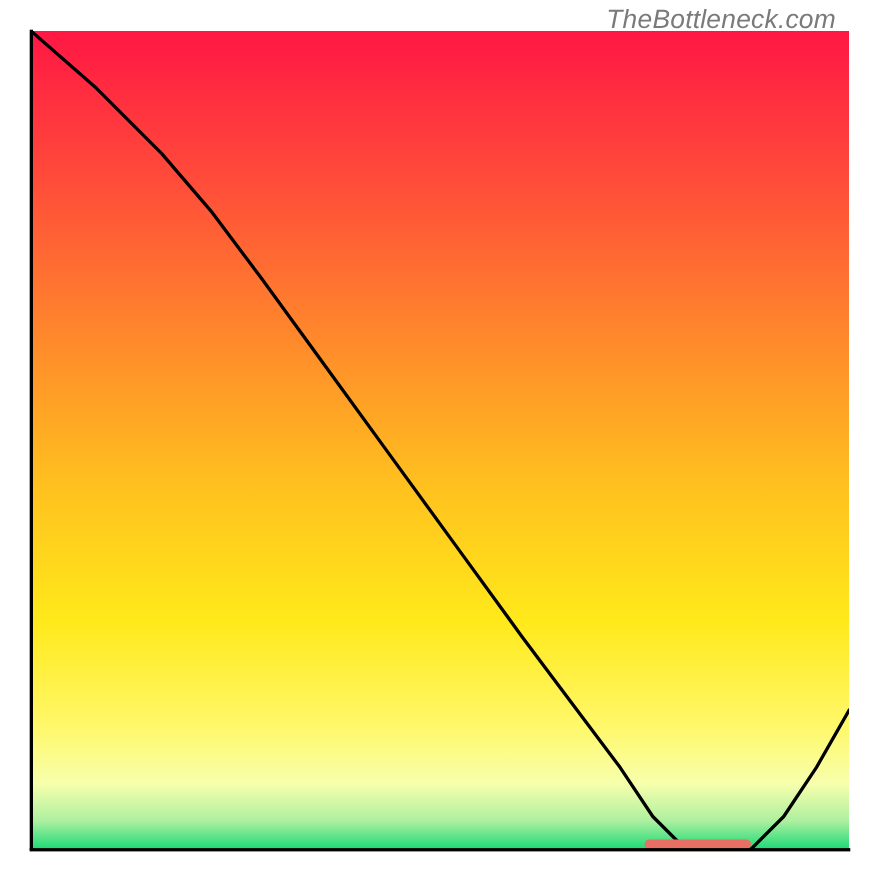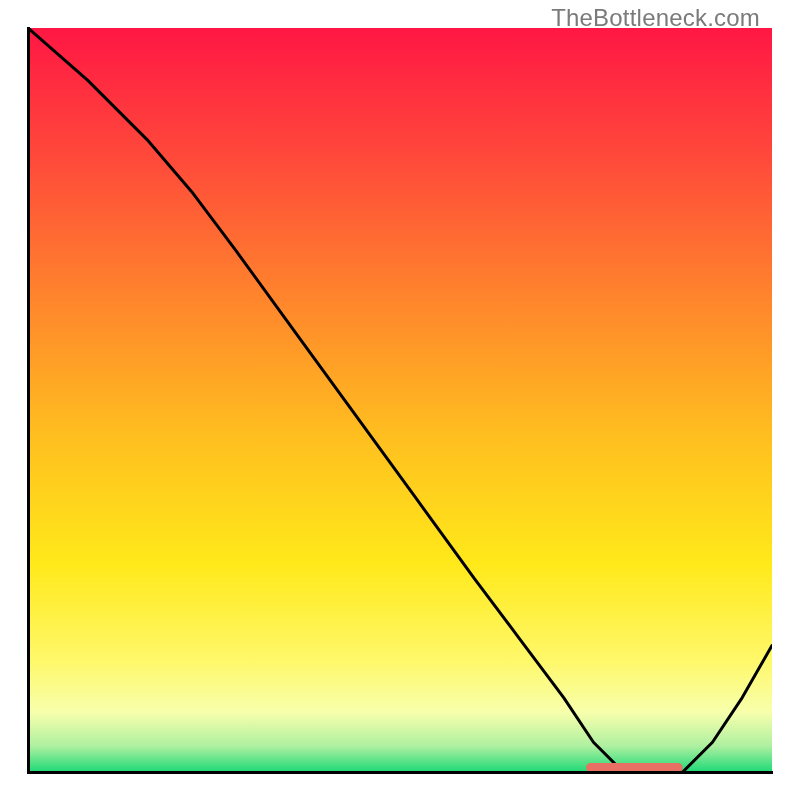--- a/index.html
+++ b/index.html
@@ -8,20 +8,21 @@
     width: 800px;
     height: 800px;
     background: #ffffff;
     overflow: hidden;
     font-family: Arial, Helvetica, sans-serif;
   }
   .frame {
     position: relative;
     width: 776px;
     height: 800px;
+    font-style: italic;
   }
   .watermark {
     position: absolute;
     top: 4px;
     right: 16px;
     color: #7a7a7a;
     font-size: 24px;
     letter-spacing: 0.2px;
     z-index: 10;
   }

